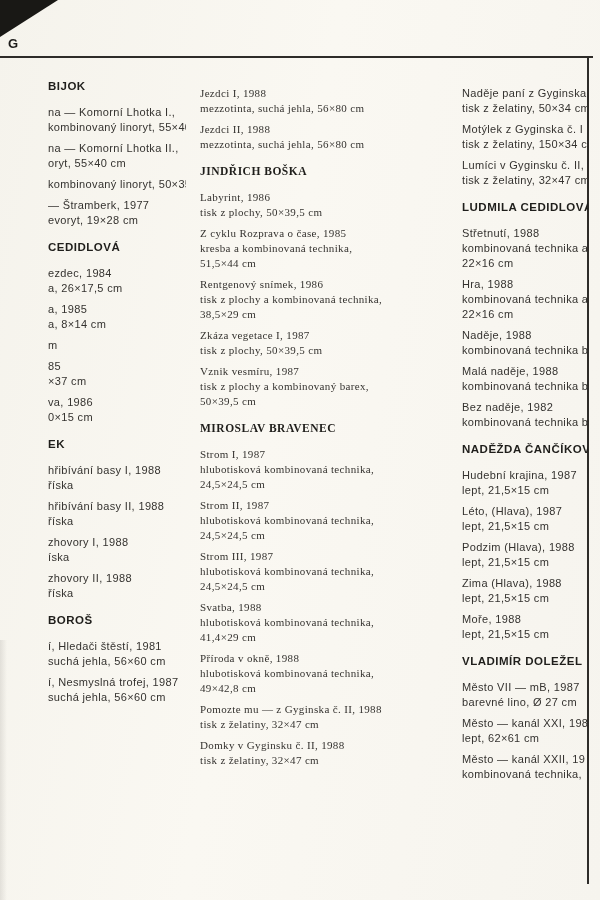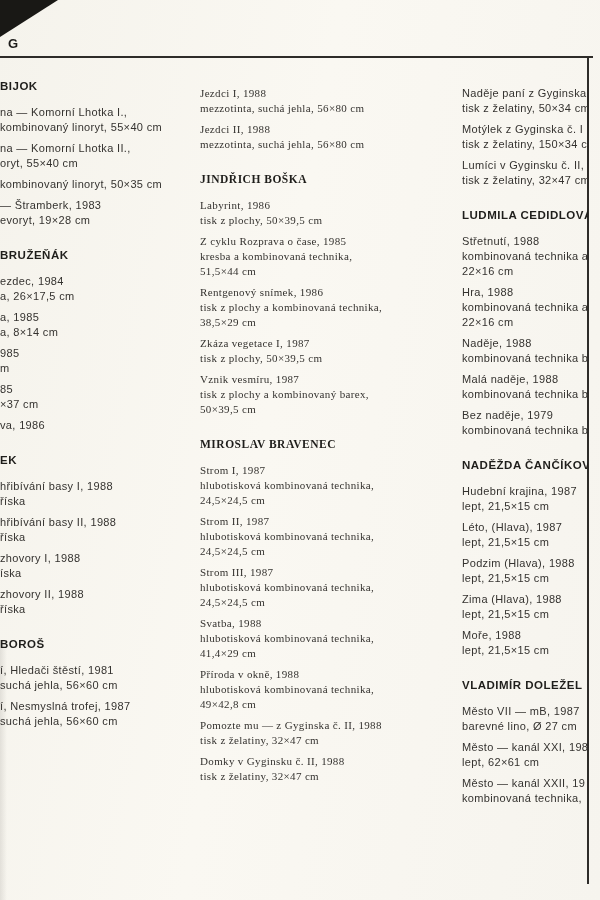--- a/index.html
+++ b/index.html
@@ -27,29 +27,29 @@
     position:absolute; top:36px; left:8px;
     font-weight:bold; font-size:13px; letter-spacing:1px; color:#1c1b19;
   }
   .top-rule {
     position:absolute; top:56px; left:0; width:593px; height:2px; background:#2e2c29;
   }
   .right-rule {
     position:absolute; top:56px; left:587px; width:2px; height:828px; background:#2e2c29;
   }
   .col { position:absolute; overflow:hidden; }
-  .col-left  { left:0;    width:186px; top:79px;  height:800px; }
+  .col-left  { left:0;    width:186px; top:79px;  height:800px;padding-left:48px; }
   .col-mid   { left:200px; width:254px; top:86px; height:800px;font-family:Liberation Serif, serif; }
   .col-right { left:462px; width:126px; top:86px; height:800px; }
   .line {
     font-size:11px; line-height:15px; letter-spacing:0.35px;
     color:#34322f; white-space:nowrap;
   }
   .block.entry { margin-bottom:6px; }
-  .block.heading { margin-top:20px; margin-bottom:11px; }
+  .block.heading { margin-top:12px; margin-bottom:11px; }
   .block:first-child { margin-top:0; }
   .block.heading .line {
     font-weight:bold; font-size:11.5px; letter-spacing:0.5px; color:#1f1e1b;
   }
 </style>
 </head>
 <body>
 
 <div class="page">
   <div class="corner"></div>
@@ -66,44 +66,44 @@
         <div class="line">kombinovaný linoryt, 55×40 cm</div>
       </div>
       <div class="block entry">
         <div class="line">na — Komorní Lhotka II.,</div>
         <div class="line">oryt, 55×40 cm</div>
       </div>
       <div class="block entry">
         <div class="line">kombinovaný linoryt, 50×35 cm</div>
       </div>
       <div class="block entry">
-        <div class="line">— Štramberk, 1983</div>
+        <div class="line">— Štramberk, 1977</div>
         <div class="line">evoryt, 19×28 cm</div>
       </div>
       <div class="block heading">
-        <div class="line">BRUŽEŇÁK</div>
+        <div class="line">CEDIDLOVÁ</div>
       </div>
       <div class="block entry">
         <div class="line">ezdec, 1984</div>
         <div class="line">a, 26×17,5 cm</div>
       </div>
       <div class="block entry">
         <div class="line">a, 1985</div>
         <div class="line">a, 8×14 cm</div>
       </div>
       <div class="block entry">
-        <div class="line">985</div>
         <div class="line">m</div>
       </div>
       <div class="block entry">
         <div class="line">85</div>
         <div class="line">×37 cm</div>
       </div>
       <div class="block entry">
         <div class="line">va, 1986</div>
+        <div class="line">0×15 cm</div>
       </div>
       <div class="block heading">
         <div class="line">EK</div>
       </div>
       <div class="block entry">
         <div class="line">hřibívání basy I, 1988</div>
         <div class="line">říska</div>
       </div>
       <div class="block entry">
         <div class="line">hřibívání basy II, 1988</div>
@@ -229,21 +229,21 @@
       </div>
       <div class="block entry">
         <div class="line">Naděje, 1988</div>
         <div class="line">kombinovaná technika ba</div>
       </div>
       <div class="block entry">
         <div class="line">Malá naděje, 1988</div>
         <div class="line">kombinovaná technika ba</div>
       </div>
       <div class="block entry">
-        <div class="line">Bez naděje, 1979</div>
+        <div class="line">Bez naděje, 1982</div>
         <div class="line">kombinovaná technika ba</div>
       </div>
       <div class="block heading">
         <div class="line">NADĚŽDA ČANČÍKOVÁ</div>
       </div>
       <div class="block entry">
         <div class="line">Hudební krajina, 1987</div>
         <div class="line">lept, 21,5×15 cm</div>
       </div>
       <div class="block entry">

